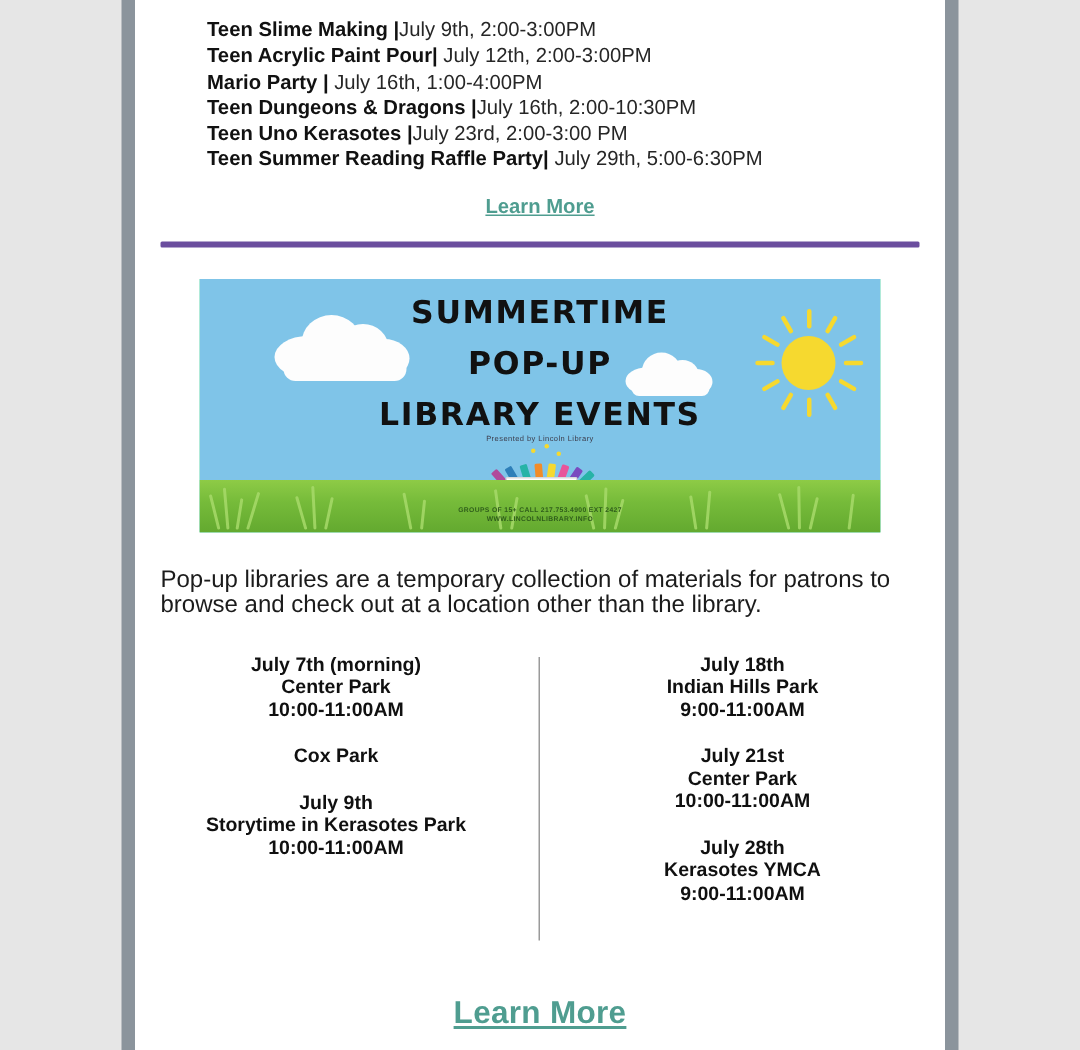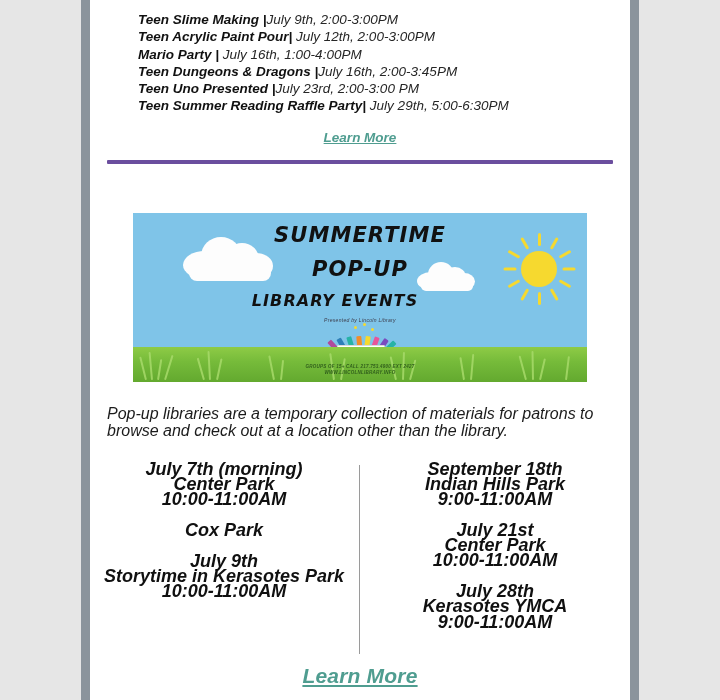--- a/index.html
+++ b/index.html
@@ -14,21 +14,20 @@
     background: #e6e6e6;
     font-family: "Liberation Sans", sans-serif;
     -webkit-font-smoothing: antialiased;
   }
 
   .page {
     position: relative;
     width: 720px;
     height: 700px;
     background: #e6e6e6;
-    font-style: italic;
   }
 
   
   .rail {
     position: absolute;
     top: 0;
     width: 9px;
     height: 700px;
     background: #8b949c;
   }
@@ -103,21 +102,20 @@
     text-align: center;
   }
   .banner {
     position: relative;
     display: inline-block;
     width: 454px;
     height: 169px;
     background: #86efac;
     overflow: hidden;
     vertical-align: top;
-    margin-top: 28px;
   }
   .sky-fill { position:absolute; inset:0; background:#7fc4e8; }
 
   
   .cloud { position: absolute; }
   .cloud i {
     position: absolute;
     background: #fdfdfd;
     border-radius: 50%;
     display: block;
@@ -171,21 +169,21 @@
     color: #0d0d0d;
   }
   .bn-l1, .bn-l2, .bn-l3 {
     font-family: "DejaVu Sans", sans-serif;
     font-weight: bold;
     letter-spacing: 1.1px;
     color: #111111;
   }
   .bn-l1 { position:absolute; top: 10px;  left:0; width:454px; font-size: 21px; }
   .bn-l2 { position:absolute; top: 44px;  left:0; width:454px; font-size: 21px; }
-  .bn-l3 { position:absolute; top: 78px;  left:0; width:404px; font-size: 16px; }
+  .bn-l3 { position:absolute; top: 78px;  left:0; width:454px; font-size: 21px; }
   .bn-sub {
     position: absolute;
     top: 104px; left: 0; width: 454px;
     font-size: 5px;
     color: #3b3b4a;
     letter-spacing: .3px;
   }
 
   
   .book {
@@ -270,21 +268,21 @@
     top: 3px;
     width: 1px;
     height: 189px;
     background: #9a9a9a;
   }
   .col {
     position: absolute;
     top: 0;
     width: 250px;
     text-align: center;
-    font-size: 18px;
+    font-size: 13px;
     line-height: 15.2px;
     font-weight: bold;
     color: #101010;
   }
   .col-left  { left: 9px; }
   .col-right { left: 280px; }
   .slot { margin-bottom: 15.5px; }
   .slot:last-child { margin-bottom: 0; text-align: center; }
   .slot div { white-space: nowrap; }
 
@@ -310,24 +308,24 @@
       <div class="event-line">
         <span class="event-title">Teen Slime Making </span><span class="event-title">|</span><span class="event-when">July 9th, 2:00-3:00PM</span>
       </div>
       <div class="event-line">
         <span class="event-title">Teen Acrylic Paint Pour</span><span class="event-title">|</span><span class="event-when"> July 12th, 2:00-3:00PM</span>
       </div>
       <div class="event-line">
         <span class="event-title">Mario Party </span><span class="event-title">|</span><span class="event-when"> July 16th, 1:00-4:00PM</span>
       </div>
       <div class="event-line">
-        <span class="event-title">Teen Dungeons &amp; Dragons </span><span class="event-title">|</span><span class="event-when">July 16th, 2:00-3:45PM</span>
-      </div>
-      <div class="event-line">
-        <span class="event-title">Teen Uno Presented </span><span class="event-title">|</span><span class="event-when">July 23rd, 2:00-3:00 PM</span>
+        <span class="event-title">Teen Dungeons &amp; Dragons </span><span class="event-title">|</span><span class="event-when">July 16th, 2:00-10:30PM</span>
+      </div>
+      <div class="event-line">
+        <span class="event-title">Teen Uno Kerasotes </span><span class="event-title">|</span><span class="event-when">July 23rd, 2:00-3:00 PM</span>
       </div>
       <div class="event-line">
         <span class="event-title">Teen Summer Reading Raffle Party</span><span class="event-title">|</span><span class="event-when"> July 29th, 5:00-6:30PM</span>
       </div>
     </div>
 
     <div class="learn-wrap">
       <a class="learn-top" href="#">Learn More</a>
     </div>
 
@@ -436,21 +434,21 @@
         </div>
         <div class="slot">
           <div>July 9th</div>
           <div>Storytime in Kerasotes Park</div>
           <div>10:00-11:00AM</div>
         </div>
       </div>
 
       <div class="col col-right">
         <div class="slot">
-          <div>September 18th</div>
+          <div>July 18th</div>
           <div>Indian Hills Park</div>
           <div>9:00-11:00AM</div>
         </div>
         <div class="slot">
           <div>July 21st</div>
           <div>Center Park</div>
           <div>10:00-11:00AM</div>
         </div>
         <div class="slot">
           <div>July 28th</div>

